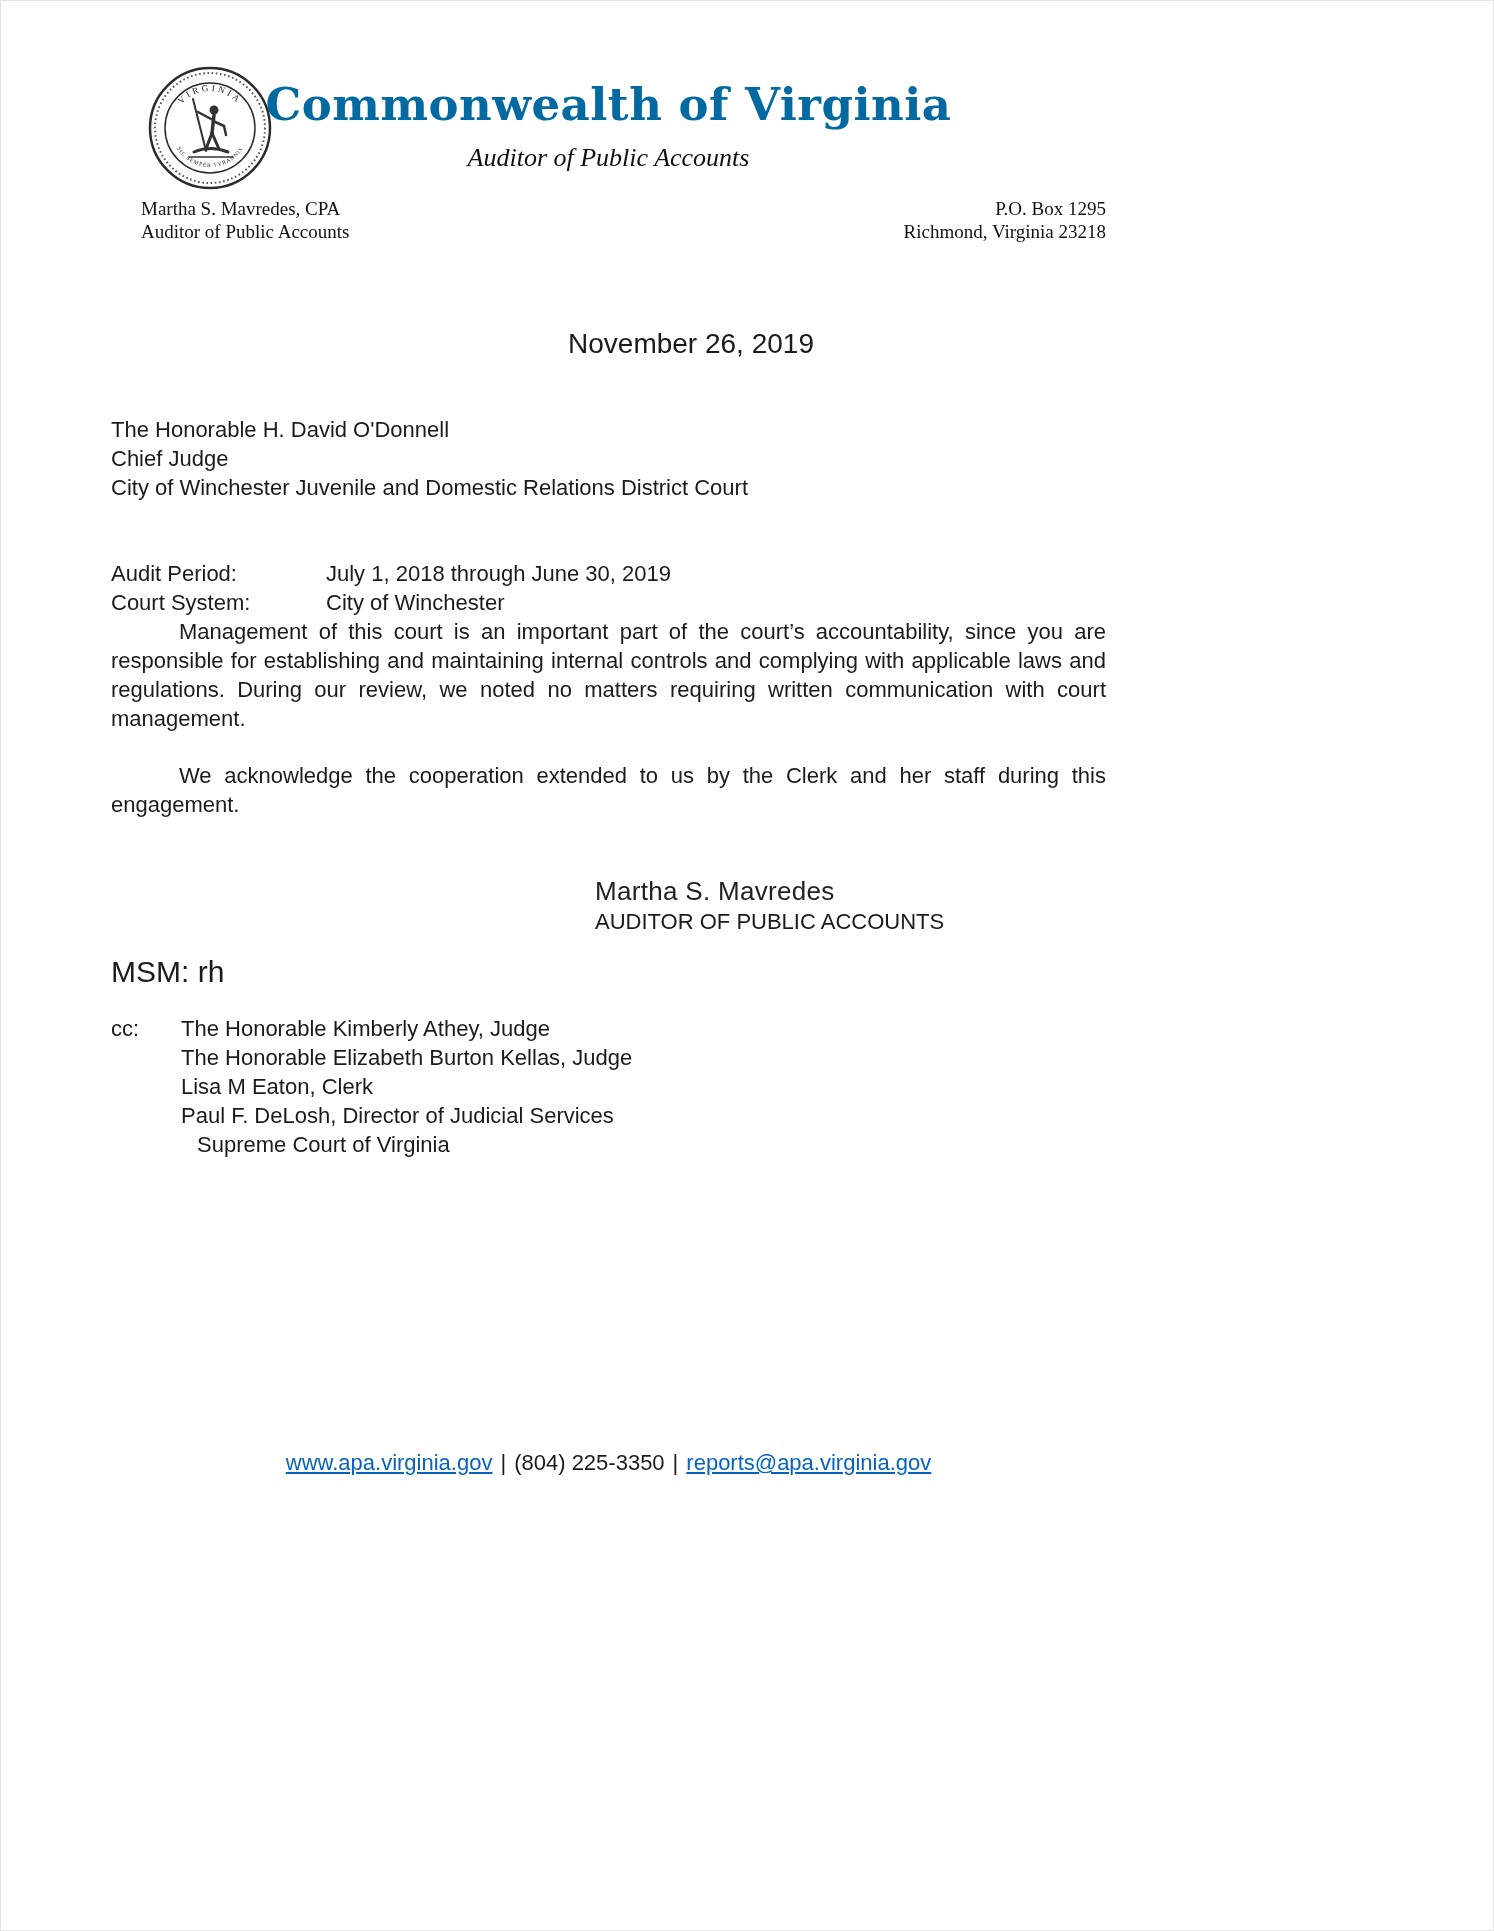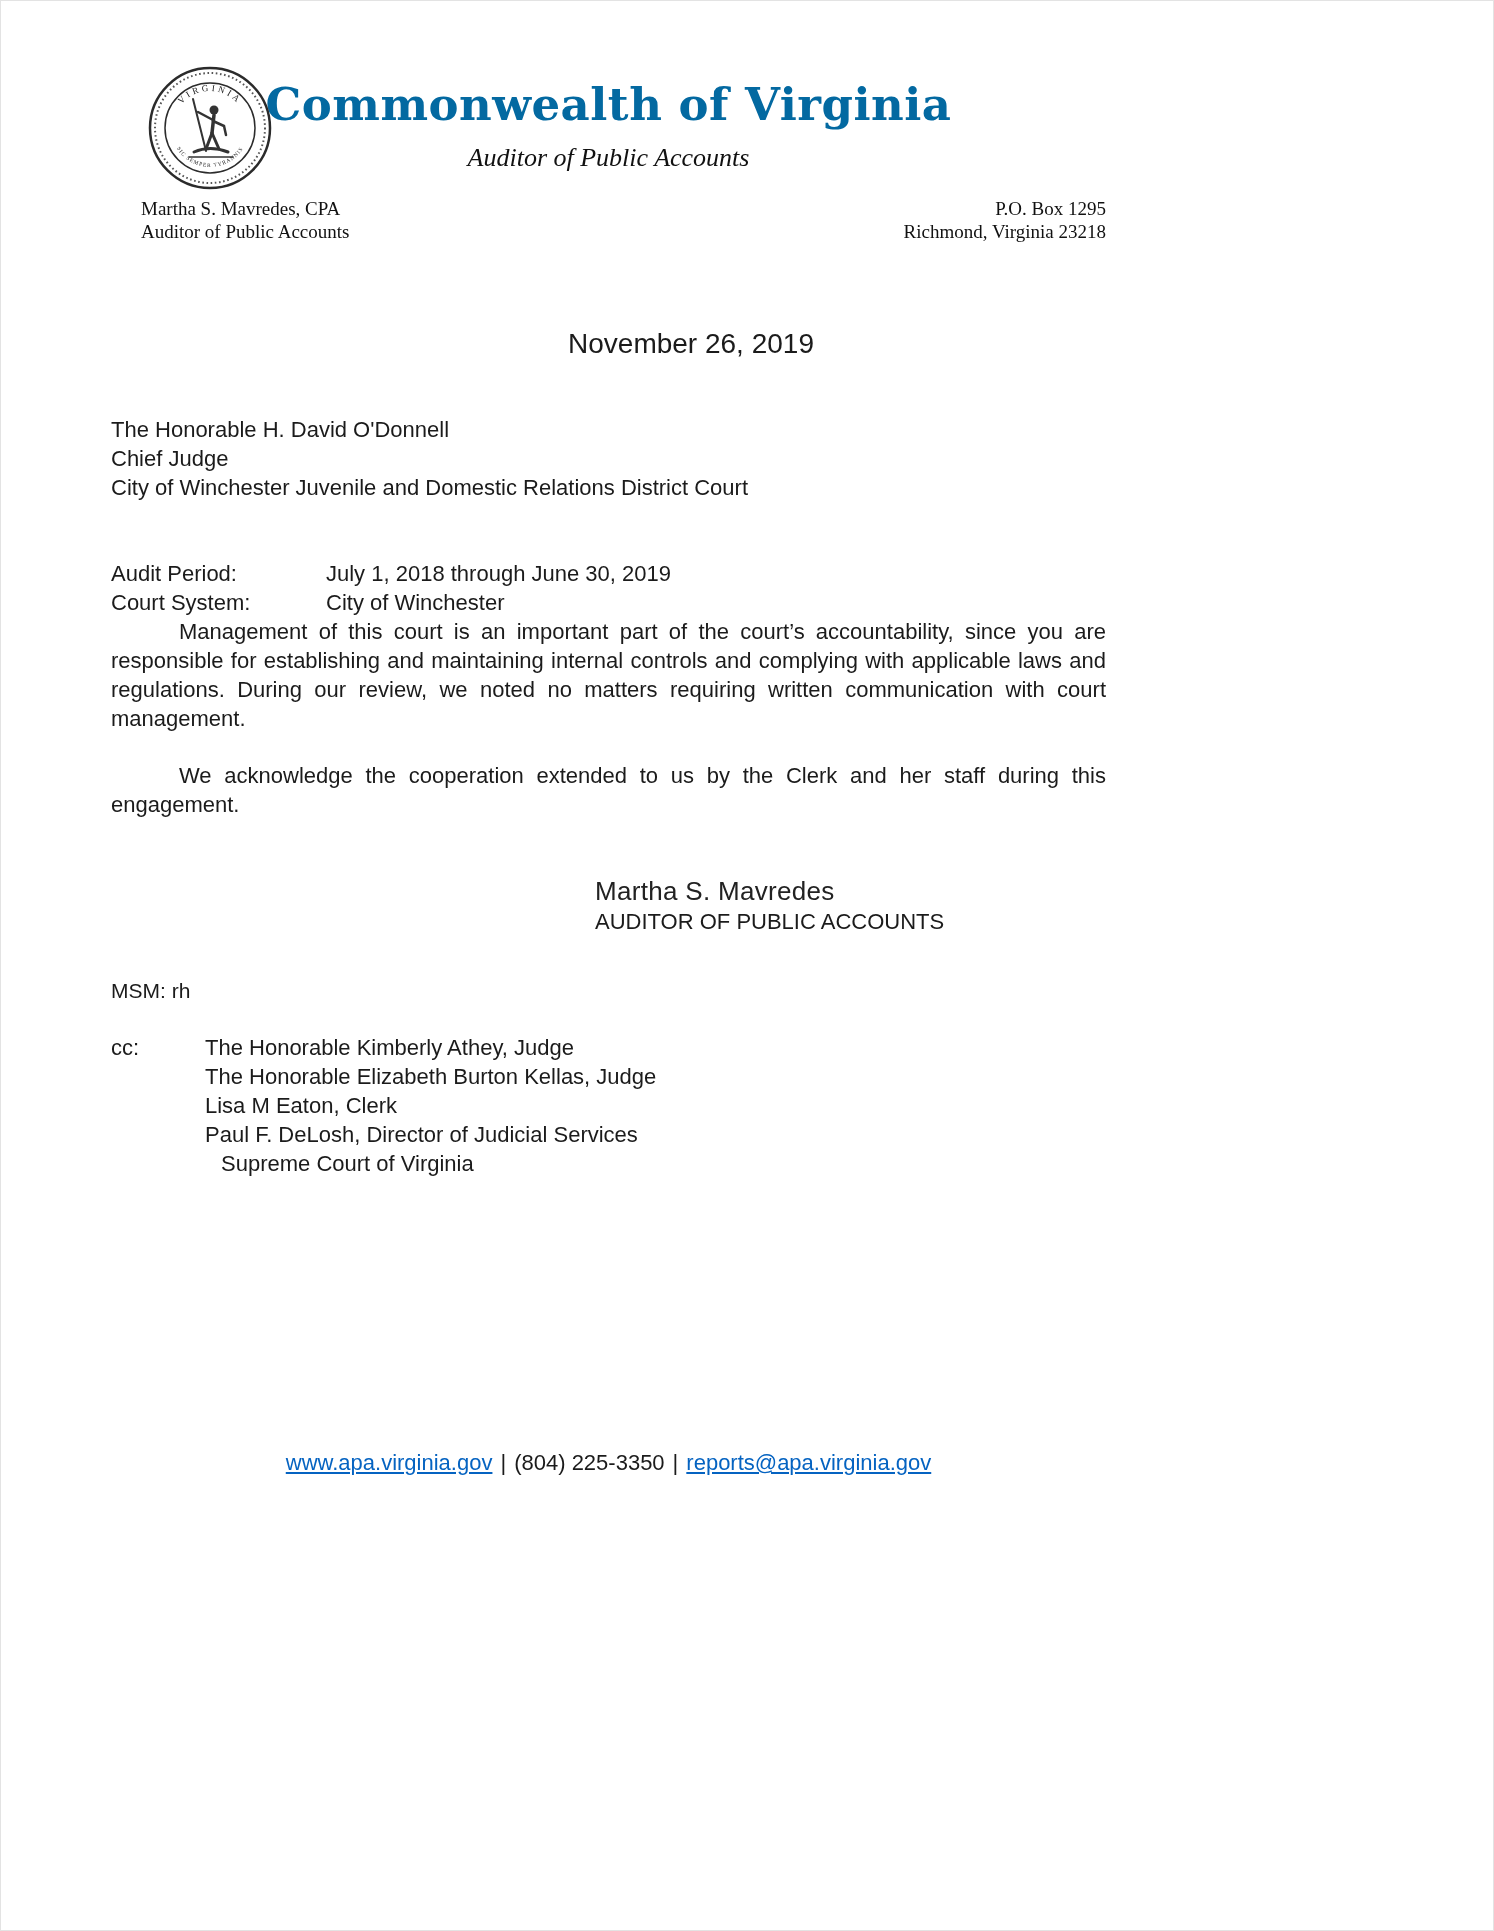--- a/index.html
+++ b/index.html
@@ -88,23 +88,23 @@
 
   .signature-block { margin-top: 56px; margin-left: 484px; }
   .signature-name {
     font-size: 26px;
     line-height: 32px;
     color: #222222;
     letter-spacing: 0.3px;
   }
   .signature-title { font-size: 22px; line-height: 29px; }
 
-  .reference-line { margin-top: 40px; font-size: 21px; line-height: 29px; }
-
-  .cc-block { margin-top: 28px; font-size: 22px; line-height: 29px; display: flex; gap: 24px; }
+  .reference-line { margin-top: 21px; font-size: 30px; line-height: 29px; }
+
+  .cc-block { margin-top: 28px; font-size: 22px; line-height: 29px; display: flex; }
   .cc-label { width: 70px; flex: 0 0 70px; }
   .cc-sub { padding-left: 16px; }
 
   
   .footer {
     position: absolute;
     top: 1447px;
     left: 0;
     width: 100%;
     text-align: center;

